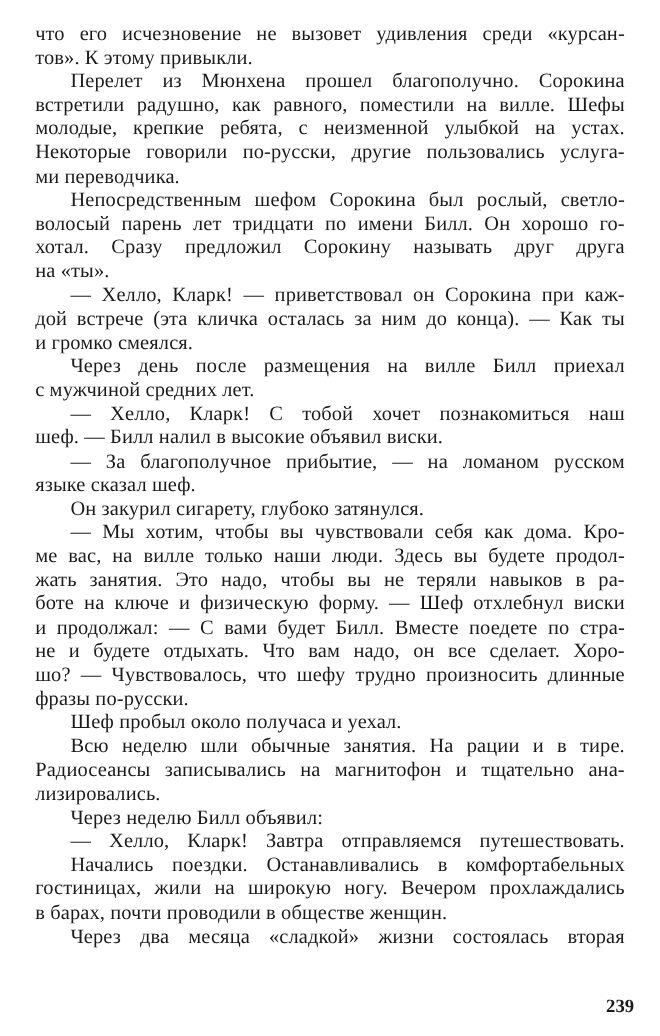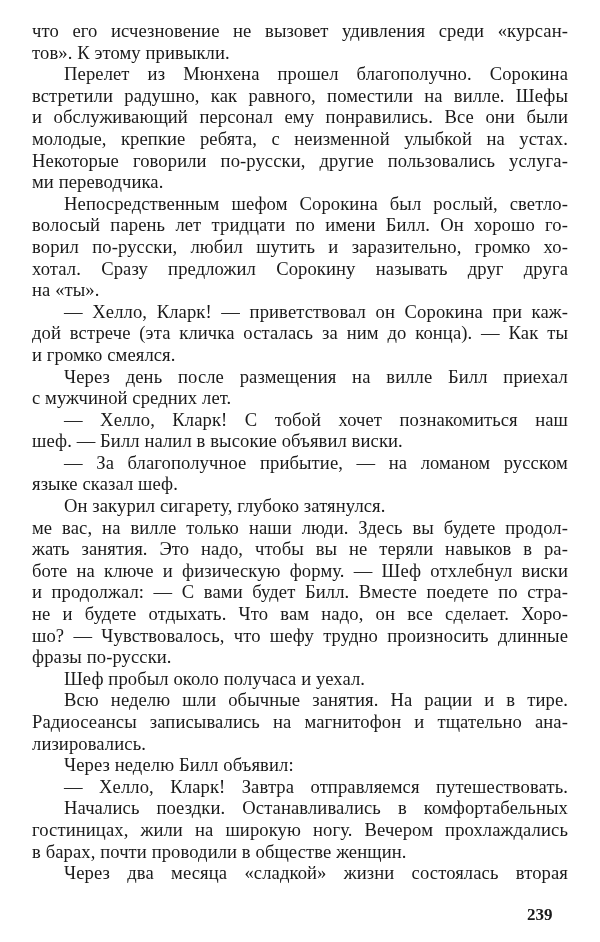--- a/index.html
+++ b/index.html
@@ -11,52 +11,51 @@
     font-stretch: condensed;
   }
   .line {
     display: block; white-space: nowrap; height: 21.6px;
     text-align: justify; text-align-last: justify;
     letter-spacing: 0.1px;
   }
   .line.last { text-align-last: left; }
   .line.indent { padding-left: 32px; }
   .pagenum {
-    position: absolute; left: 527px; top: 905px;
+    position: absolute; left: 551px; top: 905px;
     font-family: "Liberation Serif", "DejaVu Serif", serif;
     font-weight: bold; font-size: 17px; color: #1a1a1a;
   }
 </style>
 </head>
 <body>
 
 <div class="page" id="page">
     <span class="line">что его исчезновение не вызовет удивления среди «курсан-</span>
     <span class="line last">тов». К этому привыкли.</span>
     <span class="line indent">Перелет из Мюнхена прошел благополучно. Сорокина</span>
     <span class="line">встретили радушно, как равного, поместили на вилле. Шефы</span>
-    <span class="line">и обслуживающий персонал ему понравились. Все они были</span>
     <span class="line">молодые, крепкие ребята, с неизменной улыбкой на устах.</span>
     <span class="line">Некоторые говорили по-русски, другие пользовались услуга-</span>
     <span class="line last">ми переводчика.</span>
     <span class="line indent">Непосредственным шефом Сорокина был рослый, светло-</span>
     <span class="line">волосый парень лет тридцати по имени Билл. Он хорошо го-</span>
-    <span class="line">ворил по-русски, любил шутить и заразительно, громко хо-</span>
     <span class="line">хотал. Сразу предложил Сорокину называть друг друга</span>
     <span class="line last">на «ты».</span>
     <span class="line indent">— Хелло, Кларк! — приветствовал он Сорокина при каж-</span>
     <span class="line">дой встрече (эта кличка осталась за ним до конца). — Как ты</span>
     <span class="line last">и громко смеялся.</span>
     <span class="line indent">Через день после размещения на вилле Билл приехал</span>
     <span class="line last">с мужчиной средних лет.</span>
     <span class="line indent">— Хелло, Кларк! С тобой хочет познакомиться наш</span>
     <span class="line last">шеф. — Билл налил в высокие объявил виски.</span>
     <span class="line indent">— За благополучное прибытие, — на ломаном русском</span>
     <span class="line last">языке сказал шеф.</span>
     <span class="line indent last">Он закурил сигарету, глубоко затянулся.</span>
+    <span class="line indent">— Мы хотим, чтобы вы чувствовали себя как дома. Кро-</span>
     <span class="line">ме вас, на вилле только наши люди. Здесь вы будете продол-</span>
     <span class="line">жать занятия. Это надо, чтобы вы не теряли навыков в ра-</span>
     <span class="line">боте на ключе и физическую форму. — Шеф отхлебнул виски</span>
     <span class="line">и продолжал: — С вами будет Билл. Вместе поедете по стра-</span>
     <span class="line">не и будете отдыхать. Что вам надо, он все сделает. Хоро-</span>
     <span class="line">шо? — Чувствовалось, что шефу трудно произносить длинные</span>
     <span class="line last">фразы по-русски.</span>
     <span class="line indent last">Шеф пробыл около получаса и уехал.</span>
     <span class="line indent">Всю неделю шли обычные занятия. На рации и в тире.</span>
     <span class="line">Радиосеансы записывались на магнитофон и тщательно ана-</span>

